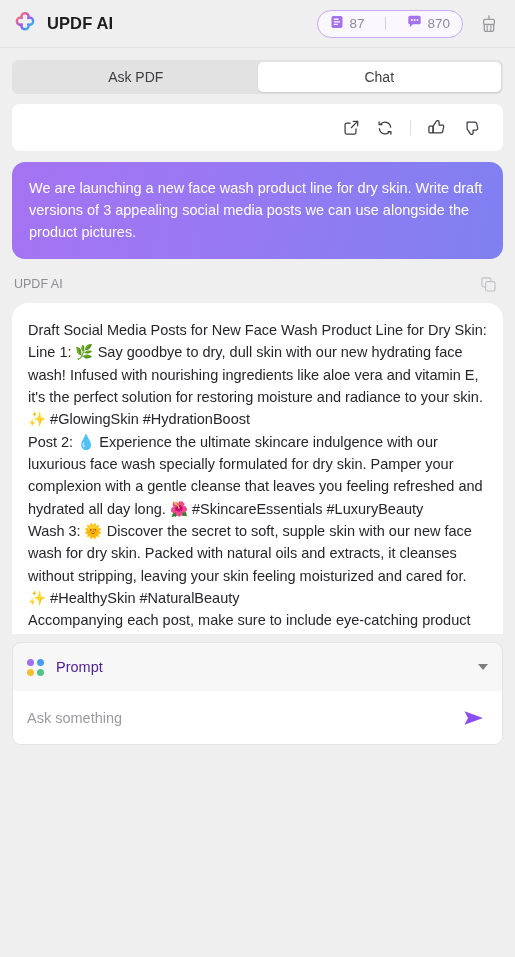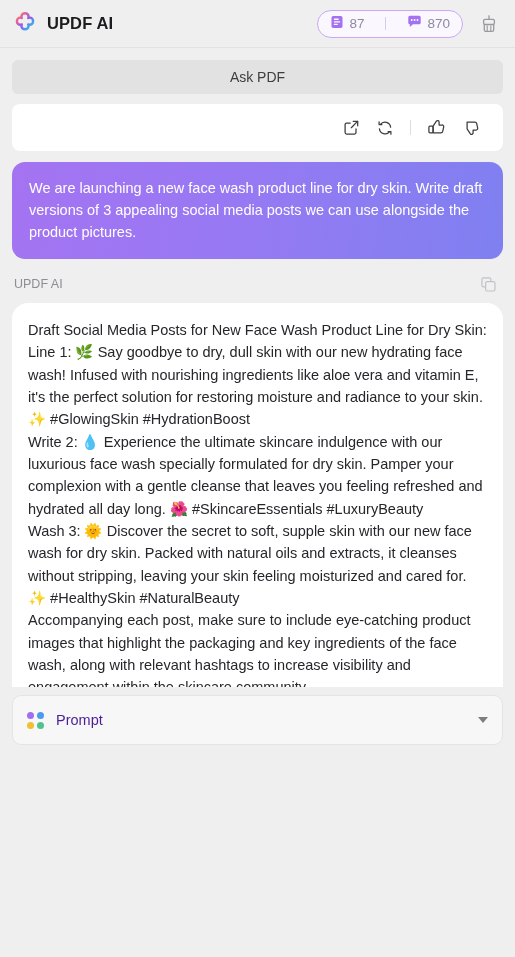--- a/index.html
+++ b/index.html
@@ -271,20 +271,21 @@
         <rect x="3.6" y="5.4" width="10.8" height="5" rx="1.4" fill="none" stroke="#9a9a9e" stroke-width="1.3"></rect>
         <path d="M4.3 10.6h9.4v5.2a1.6 1.6 0 0 1-1.6 1.6H5.9a1.6 1.6 0 0 1-1.6-1.6z" fill="none" stroke="#9a9a9e" stroke-width="1.3"></path>
         <path d="M7.2 11.6v5.4M10.8 11.6v5.4" stroke="#9a9a9e" stroke-width="1.1" fill="none"></path>
       </svg>
     </div>
   </div>
 
   <div class="tabs-wrap">
     <div class="tabs">
       <div class="tab">Ask PDF</div>
+      <div class="tab active">Chat</div>
     </div>
   </div>
 
   <div class="chat-scroll">
 
     <div class="top-action-card">
       <div class="act-row">
         <div class="act-btn">
           <svg width="17" height="17" viewBox="0 0 17 17">
             <path d="M10.2 2.3h4.5v4.5" stroke="#3c3c41" stroke-width="1.25" fill="none" stroke-linecap="round" stroke-linejoin="round"></path>
@@ -330,21 +331,21 @@
       </span>
     </div>
 
     <div class="answer-card">
       <div class="answer-body">
         <p class="ln">Draft Social Media Posts for New Face Wash Product Line for Dry Skin:</p>
         <p class="ln">
           <span>Line 1: </span><span class="emj">🌿</span><span> Say goodbye to dry, dull skin with our new hydrating face wash! Infused with nourishing ingredients like aloe vera and vitamin E, it's the perfect solution for restoring moisture and radiance to your skin. </span><span class="emj">✨</span><span> #GlowingSkin #HydrationBoost</span>
         </p>
         <p class="ln">
-          <span>Write 2: </span><span class="emj">💧</span><span> Experience the ultimate skincare indulgence with our luxurious face wash specially formulated for dry skin. Pamper your complexion with a gentle cleanse that leaves you feeling refreshed and hydrated all day long. </span><span class="emj">🌺</span><span> #SkincareEssentials #LuxuryBeauty</span>
+          <span>Post 2: </span><span class="emj">💧</span><span> Experience the ultimate skincare indulgence with our luxurious face wash specially formulated for dry skin. Pamper your complexion with a gentle cleanse that leaves you feeling refreshed and hydrated all day long. </span><span class="emj">🌺</span><span> #SkincareEssentials #LuxuryBeauty</span>
         </p>
         <p class="ln">
           <span>Wash 3: </span><span class="emj">🌞</span><span> Discover the secret to soft, supple skin with our new face wash for dry skin. Packed with natural oils and extracts, it cleanses without stripping, leaving your skin feeling moisturized and cared for. </span><span class="emj">✨</span><span> #HealthySkin #NaturalBeauty</span>
         </p>
         <p class="ln">Accompanying each post, make sure to include eye-catching product images that highlight the packaging and key ingredients of the face wash, along with relevant hashtags to increase visibility and engagement within the skincare community.</p>
       </div>
 
       <div class="answer-actions">
         <div class="act-btn">
           <svg width="17" height="17" viewBox="0 0 17 17">
@@ -383,16 +384,24 @@
         <span class="dots-icon">
           <span class="dot" style="background:#a06ef0"></span>
           <span class="dot" style="background:#4a9bf0"></span>
           <span class="dot" style="background:#f0c030"></span>
           <span class="dot" style="background:#4fc48a"></span>
         </span>
         <span class="prompt-label">Prompt</span>
         <span class="sp"></span>
         <span class="caret"></span>
       </div>
+      <div class="input-row">
+        <input class="ask-input" type="text" placeholder="Ask something" style="">
+        <span class="send-btn">
+          <svg width="24" height="20" viewBox="0 0 24 20">
+            <path d="M2.5 3.2L21 10 2.5 16.8 6 10z" fill="#8b4df0"></path>
+          </svg>
+        </span>
+      </div>
     </div>
   </div>
 
 </div>
 
 </body></html>

